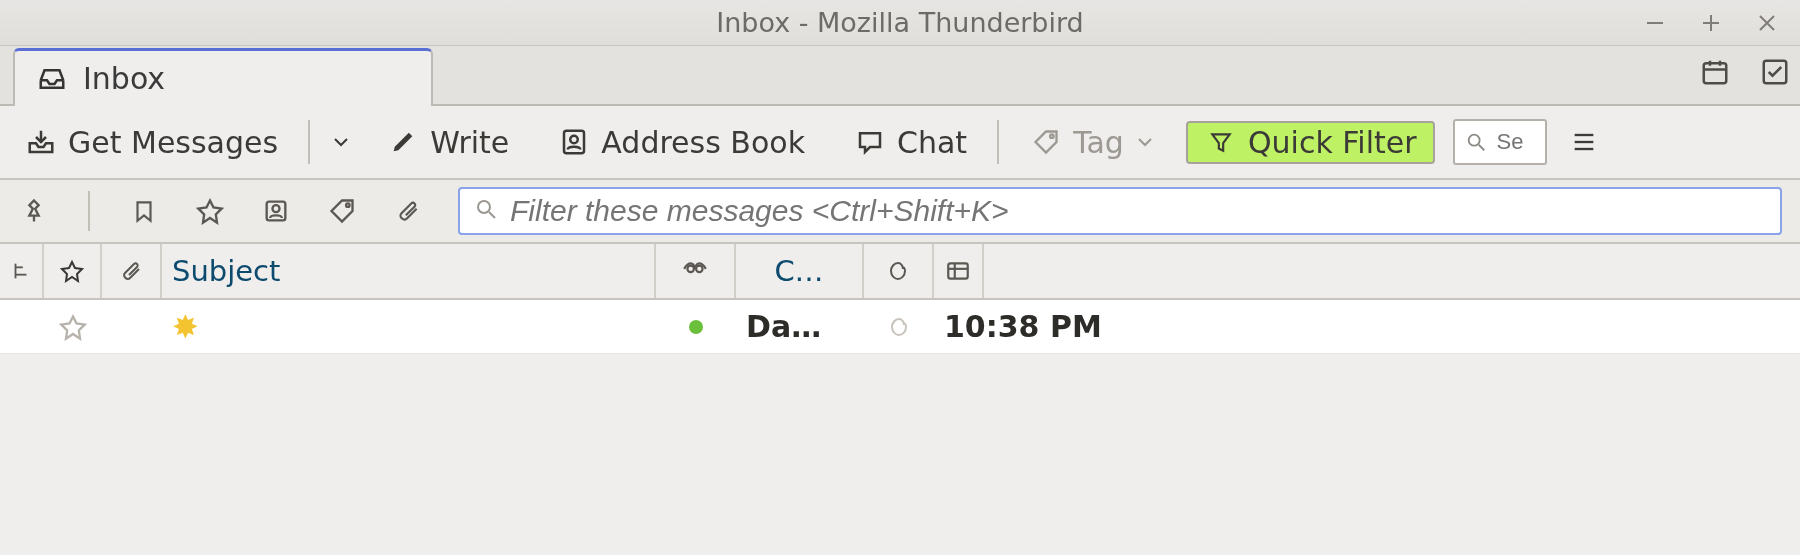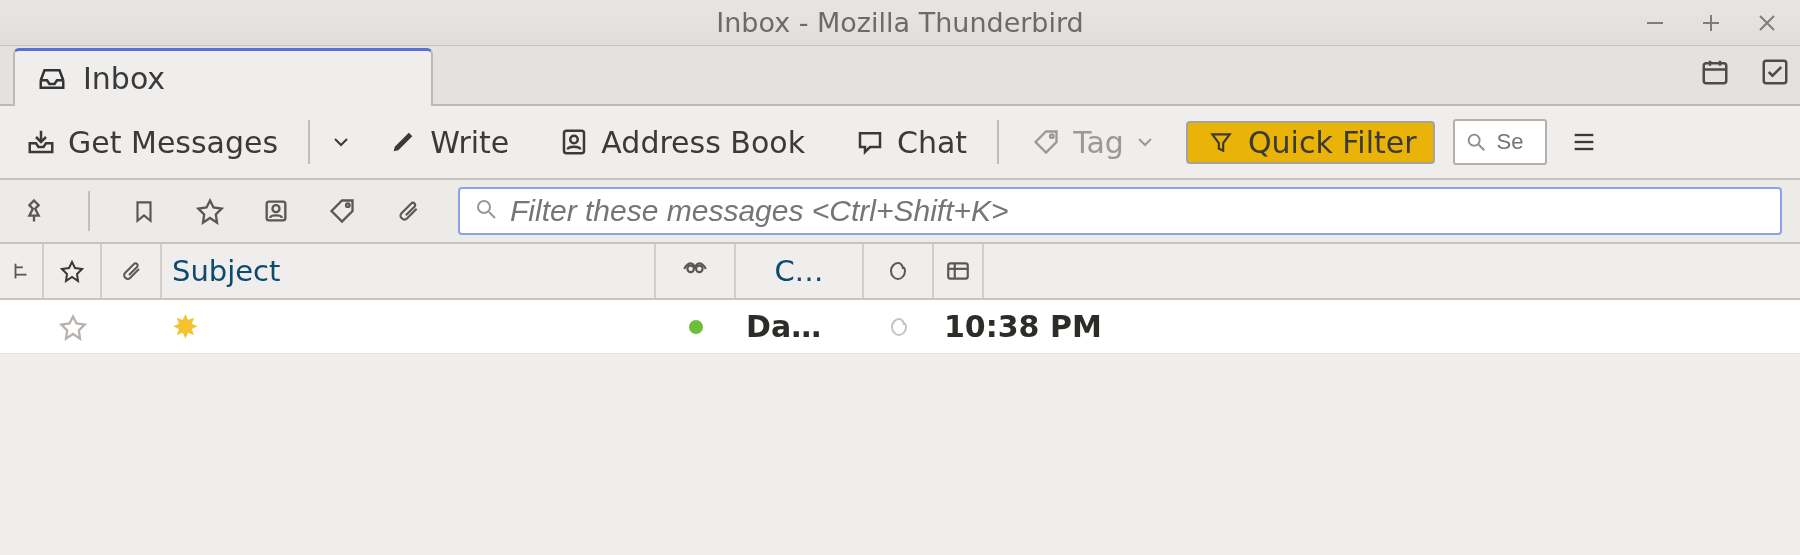--- a/index.html
+++ b/index.html
@@ -104,21 +104,21 @@
     width: 2px; height: 44px;
     background: #c2bfb9;
     margin: 0 10px;
   }
   .chev {
     width: 22px; height: 22px;
     display:flex; align-items:center; justify-content:center;
   }
   .quickfilter-btn {
     border: 2px solid #a7a39c;
-    background: #eab308;
+    background: #bef264;
     padding: 2px 16px;
     border-radius: 4px;
   }
   .searchbox {
     display: flex; align-items: center;
     border: 2px solid #b5b1aa;
     background: #fff;
     height: 46px;
     padding: 0 10px;
     gap: 8px;

